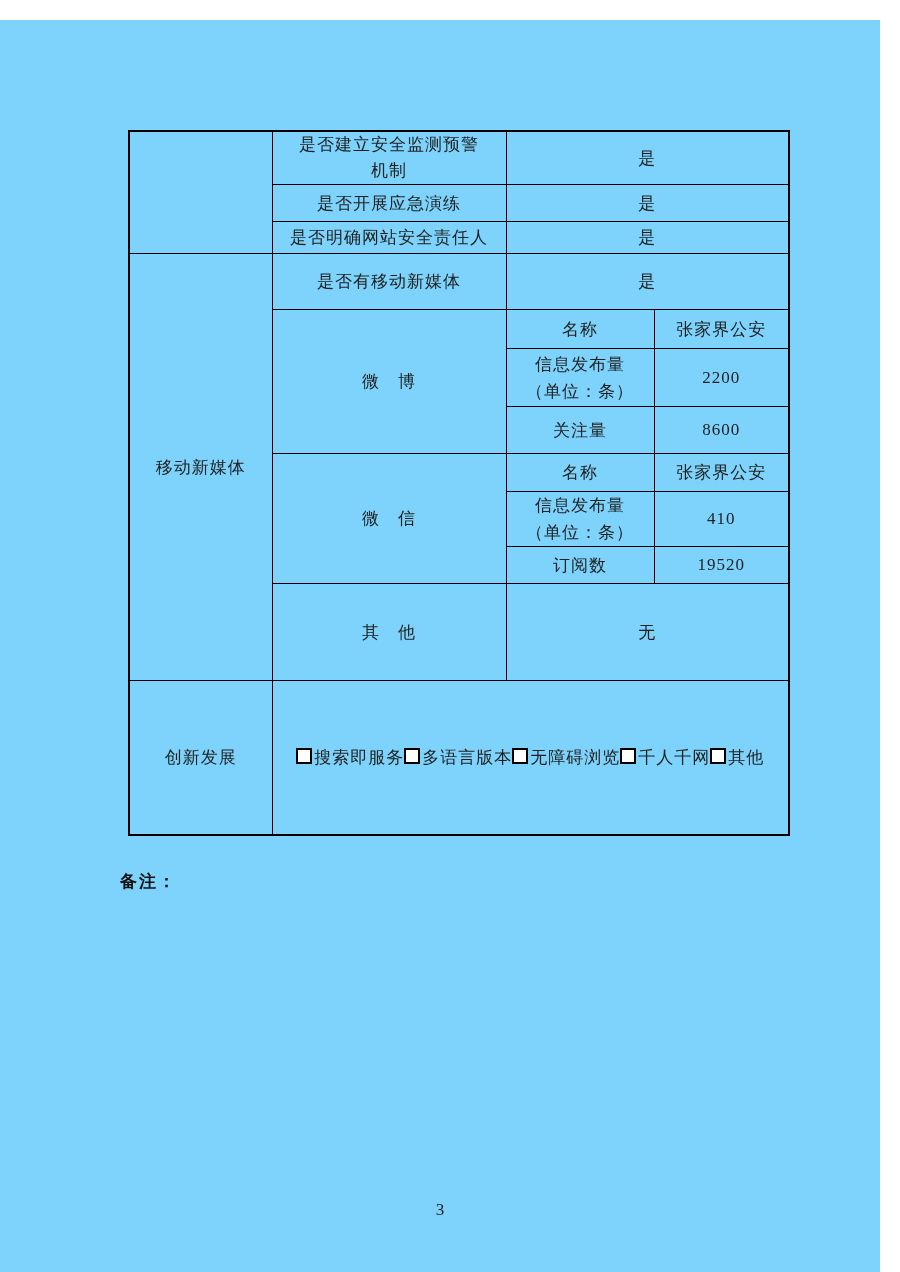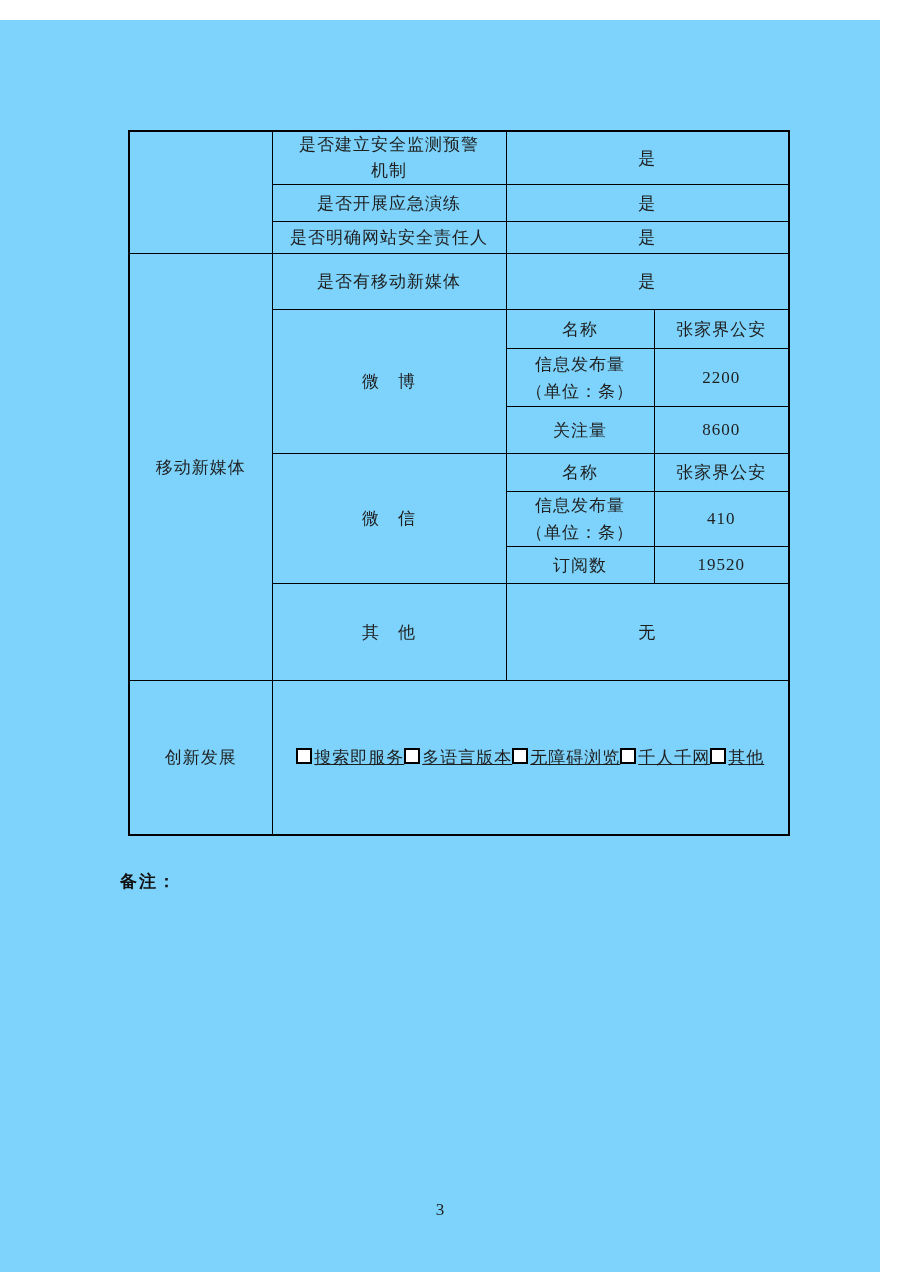--- a/index.html
+++ b/index.html
@@ -48,21 +48,21 @@
   tr.r10 { height: 37px; }
   tr.r11 { height: 97px; font-family: Liberation Mono, monospace; }
   tr.r12 { height: 154px; }
 
   .two-line div { line-height: 26px; }
   td.posts-lbl { text-align: left; padding-left: 21px; }
   td.posts-lbl div { line-height: 27px; letter-spacing: 1px; }
   td.num { letter-spacing: 0.5px; }
 
   
-  td.opts-cell { letter-spacing: 1px; text-decoration: underline; }
+  td.opts-cell { letter-spacing: 1px; }
   .cbx {
     display: inline-block;
     width: 12px;
     height: 12px;
     border: 2px solid #000000;
     margin-right: 2px;
     vertical-align: -1px;
     background: #ffffff;
   }
   .opt { white-space: nowrap; }

